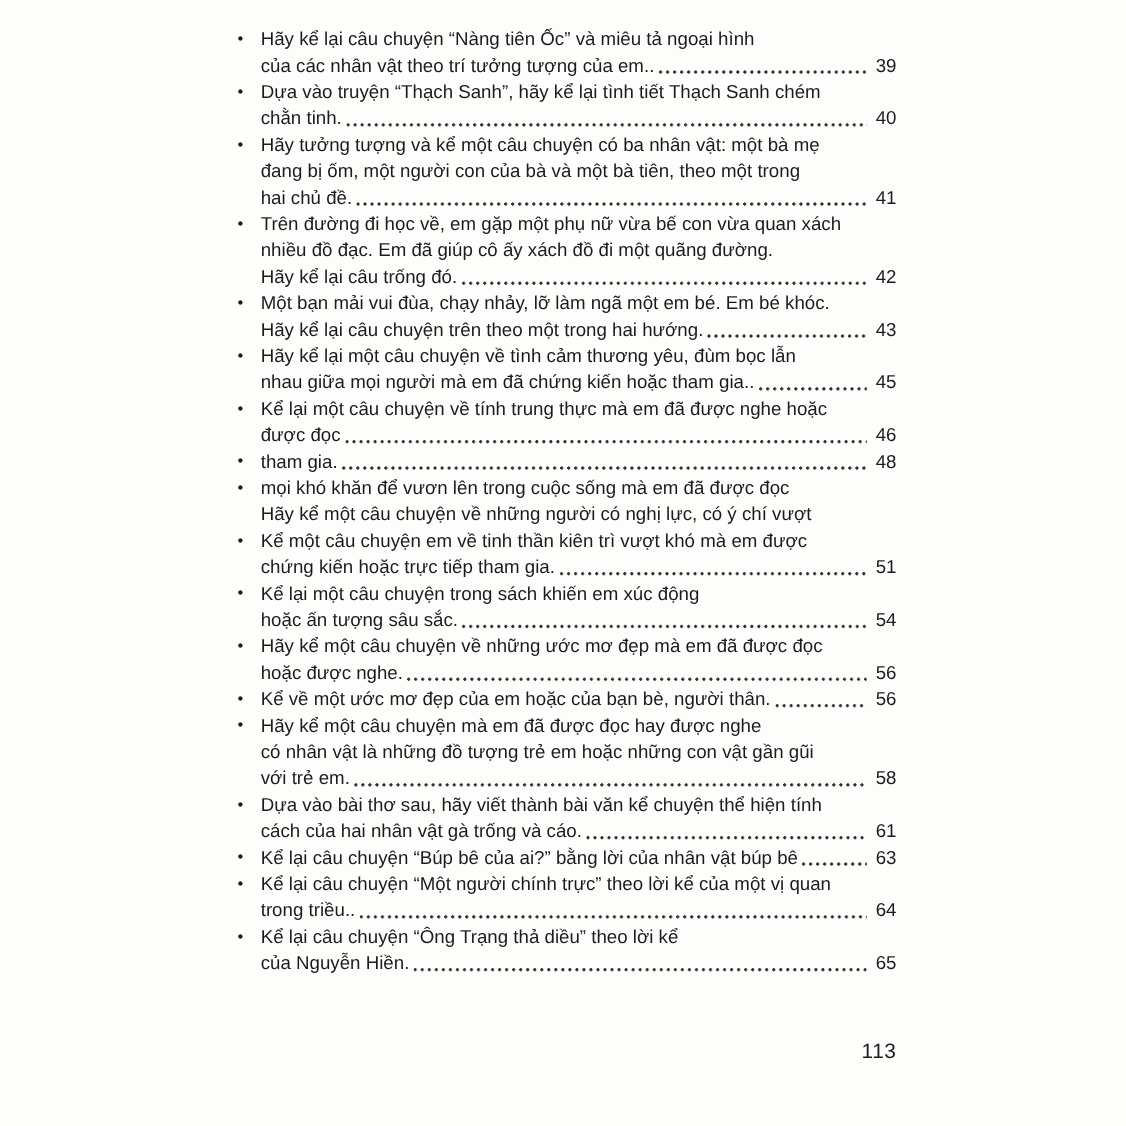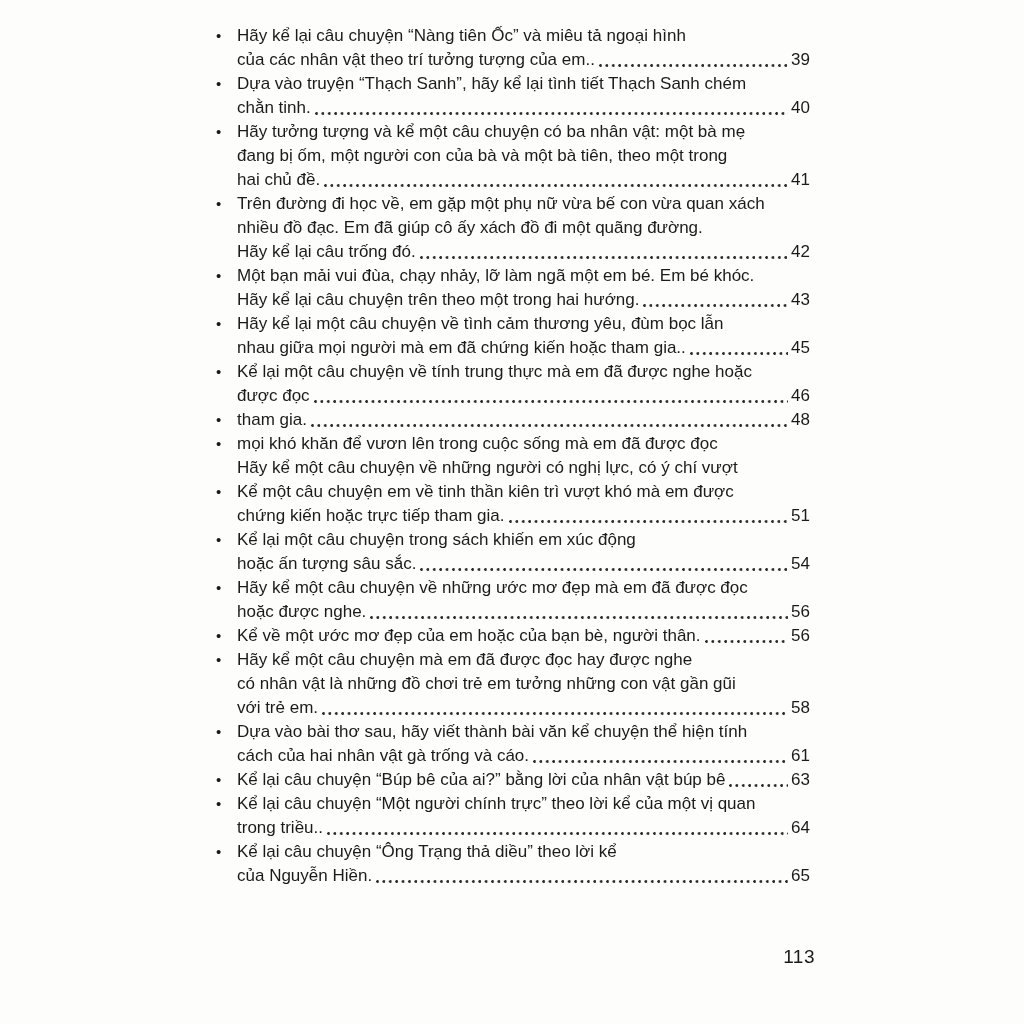--- a/index.html
+++ b/index.html
@@ -60,21 +60,21 @@
     position:absolute;
     left:4px;right:3px;bottom:5px;
     height:3px;
     background-image:radial-gradient(circle at 1.5px 1.5px,var(--dots) 1.15px,transparent 1.6px);
     background-size:6.4px 3px;
     background-repeat:repeat-x;
   }
   .pnum{
     flex:0 0 auto;
     min-width:24px;
-    text-align:left;
+    text-align:right;
     font-size:17px;
   }
   .folio{
     position:absolute;
     top:946px;
     left:214px;
     width:601px;
     text-align:right;
     font-size:19px;
     letter-spacing:0.5px;
@@ -234,21 +234,21 @@
             <span class="dots"></span>
             <span class="pnum">56</span>
           </div>
         </div>
   </div>
 
   <div class="entry">
     <span class="bullet">•</span>
     <div class="entry-body">
           <div class="line">Hãy kể một câu chuyện mà em đã được đọc hay được nghe</div>
-          <div class="line">có nhân vật là những đồ chơi trẻ em tưởng những con vật gần gũi</div>
+          <div class="line">có nhân vật là những đồ tượng trẻ em hoặc những con vật gần gũi</div>
           <div class="line leader">
             <span class="ltext">với trẻ em.</span>
             <span class="dots"></span>
             <span class="pnum">58</span>
           </div>
         </div>
   </div>
 
   <div class="entry">
     <span class="bullet">•</span>

